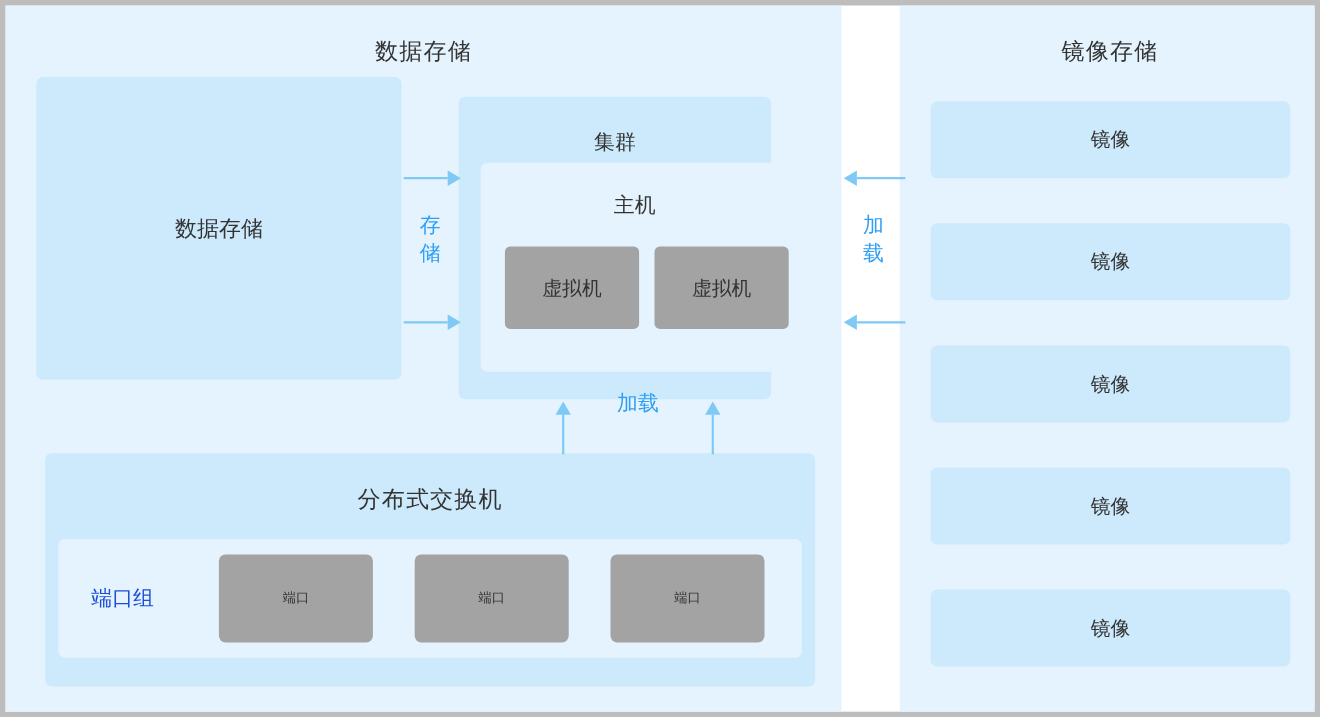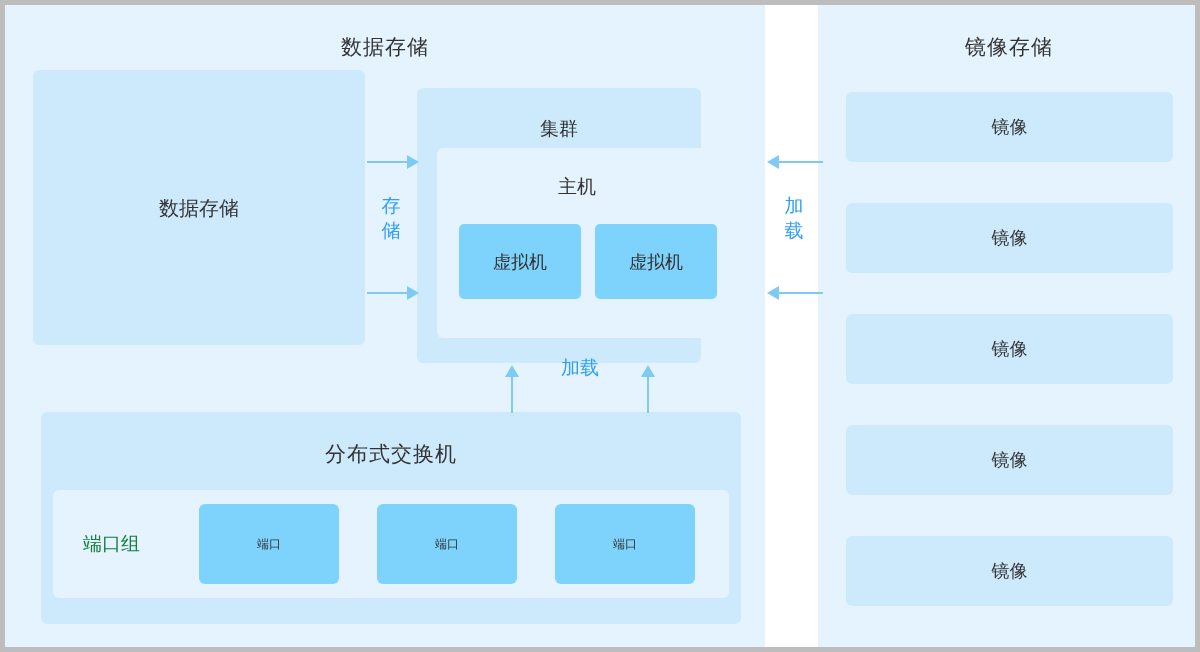--- a/index.html
+++ b/index.html
@@ -41,21 +41,21 @@
   #mirror-title     { top: 28px; }
 
   
   .box {
     position: absolute;
     box-sizing: border-box;
     border-radius: 6px;
   }
   .box-dark  { background: #cdeafd; }
   .box-light { background: #e4f3fd; }
-  .box-white { background: #7dd3fc; }
+  .box-white { background: #a3a3a3; }
 
   .box-label {
     position: absolute;
     left: 0;
     right: 0;
     text-align: center;
     color: #333333;
   }
 
   
@@ -81,21 +81,21 @@
   #switch > .box-label { top: 28px; font-size: 21px; letter-spacing: 1px; text-align: center; }
 
   
   #port-group { left: 12px; top: 78px; width: 676px; height: 108px; }
   #port-group-label {
     position: absolute;
     left: 30px;
     top: 50%;
     transform: translateY(-50%);
     font-size: 19px;
-    color: #15803d;
+    color: #1d4ed8;
   }
   .port {
     position: absolute;
     top: 14px;
     width: 140px;
     height: 80px;
     border-radius: 6px;
   }
   #port-1 { left: 146px; }
   #port-2 { left: 324px; }

